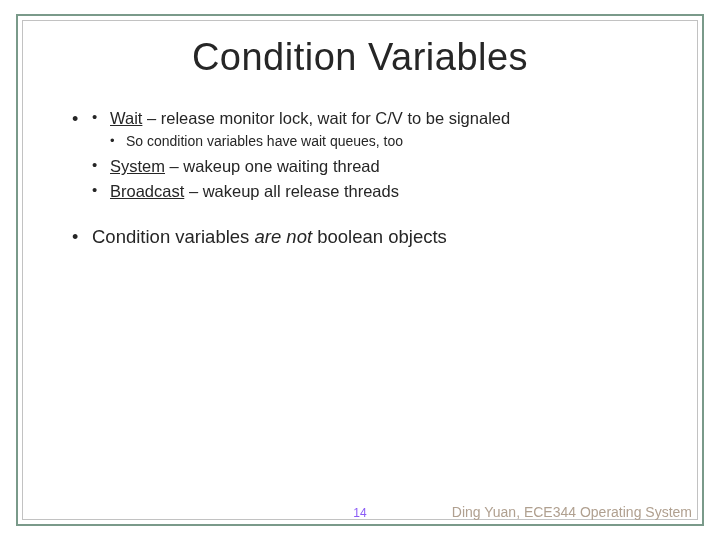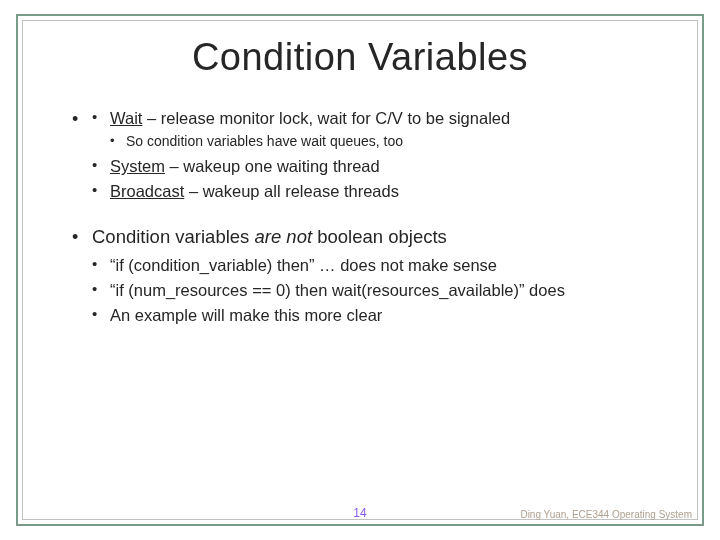--- a/index.html
+++ b/index.html
@@ -58,21 +58,21 @@
     bottom: 20px;
     left: 50%;
     transform: translateX(-50%);
     font-size: 12px;
     color: #8b5cf6;
   }
   .footer-right {
     position: absolute;
     bottom: 20px;
     right: 28px;
-    font-size: 10px;
+    font-size: 14px;
     color: #b0a090;
   }
 </style>
 </head>
 <body>
 
 <div class="slide">
   <div class="frame"></div>
   <div class="frame-inner"></div>
 
@@ -96,24 +96,19 @@
           </li>
         </ul>
       </li>
     </ul>
 
     <div class="gap"></div>
 
     <ul class="lvl1">
       <li>
         <span>Condition variables </span><span class="italic">are not</span><span> boolean objects</span>
-        <ul class="lvl2">
-          <li><span>“if (condition_variable) then” … does not make sense</span></li>
-          <li><span>“if (num_resources == 0) then wait(resources_available)” does</span></li>
-          <li><span>An example will make this more clear</span></li>
-        </ul>
       </li>
     </ul>
   </div>
 
   <div class="footer-num">14</div>
   <div class="footer-right">Ding Yuan, ECE344 Operating System</div>
 </div>
 
 </body></html>

